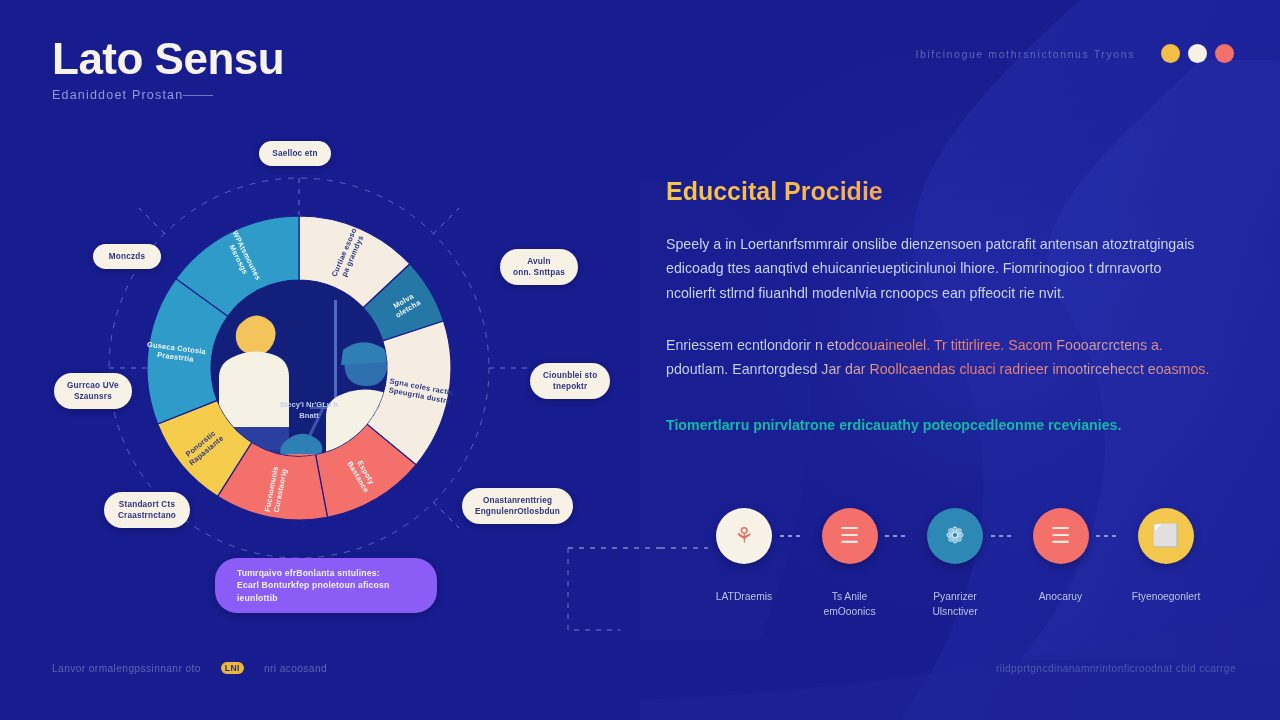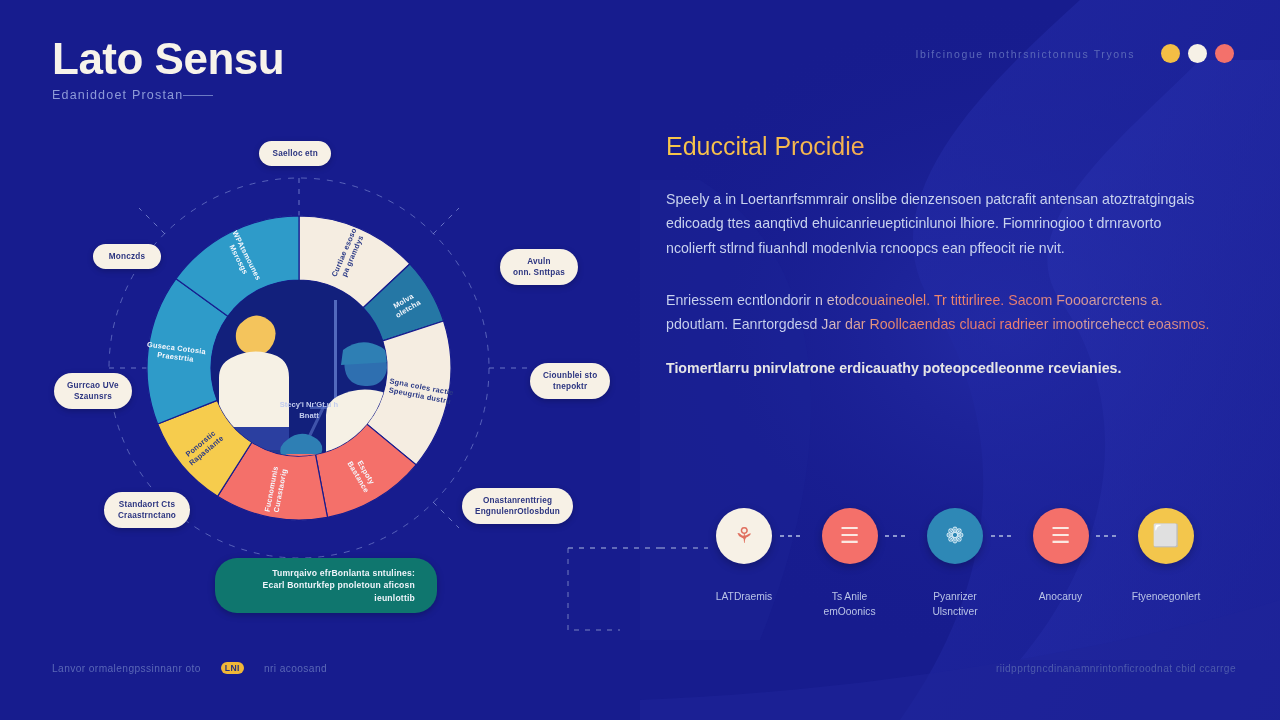--- a/index.html
+++ b/index.html
@@ -49,24 +49,24 @@
     color:#2C3580;
     font-size:8.2px;
     font-weight:700;
     line-height:1.35;
     letter-spacing:0.2px;
     box-shadow:0 2px 6px rgba(0,0,0,.22);
     white-space:pre-line;
   }
   .pill-blue {
     position:absolute;
-    background:#0f766e;
+    background:#8b5cf6;
     border-radius:22px;
     padding:9px 22px;
-    text-align:right;
+    text-align:left;
     color:#EEF4FA;
     font-size:8.6px;
     font-weight:700;
     line-height:1.45;
     letter-spacing:0.2px;
     box-shadow:0 2px 7px rgba(0,0,0,.25);
     white-space:pre-line;
   }
 
   .center-note {
@@ -75,35 +75,35 @@
     color:#C3CDEE;
     font-size:7.6px;
     font-weight:700;
     line-height:1.4;
     white-space:pre-line;
   }
 
   
   .right { position:absolute; left:666px; top:132px; width:548px; }
   .r-heading {
-    font-size:25px; font-weight:400; line-height:1.15;
+    font-size:25px; font-weight:700; line-height:1.15;
     background:linear-gradient(90deg,#F7C64A 0%,#F6B44F 32%,#F0735F 58%,#E8607A 100%);
     -webkit-background-clip:text; background-clip:text;
-    -webkit-text-fill-color:transparent; color:transparent;
+    -webkit-text-fill-color:transparent; color:transparent;margin-top:45px;
   }
   .r-para {
     margin-top:28px; font-size:14.2px; line-height:1.72; color:#C8D2EE; font-weight:400;
   }
   .r-para.accent {
     background:linear-gradient(100deg,#CBD4EF 0%,#CBD4EF 26%,#E98C6E 40%,#EE7C6B 62%,#D0A3A8 80%,#E07D70 100%);
     -webkit-background-clip:text; background-clip:text;
     -webkit-text-fill-color:transparent; color:transparent;
   }
   .r-para2 { margin-top:26px; }
-  .r-bold { margin-top:20px; font-size:14.2px; font-weight:700; color:#e5e5e5; line-height:1.6; }
+  .r-bold { margin-top:32px; font-size:14.2px; font-weight:700; color:#14b8a6; line-height:1.6; }
 
   
   .icon-row {
     position:absolute; left:700px; top:508px; width:510px; height:120px;
     display:flex; justify-content:space-between; align-items:flex-start;
   }
   .icon-item { width:88px; display:flex; flex-direction:column; align-items:center; }
   .icon-circle {
     width:56px; height:56px; border-radius:50%;
     display:flex; align-items:center; justify-content:center;
@@ -247,21 +247,21 @@
       <rect x="340" y="372" width="20" height="26" fill="#26509F"></rect>
 
       <path d="M245 352 q10 -4 14 4" stroke="#F4C45C" stroke-width="6" fill="none" stroke-linecap="round"></path>
       <path d="M292 356 q12 -2 16 6" stroke="#F6F1E5" stroke-width="6" fill="none" stroke-linecap="round"></path>
     </g>
   </svg>
 
   <div class="center-note" style="left:220px; top:290px; width:110px;">Stecy'i Nr'Gt.u h
 Bnatt</div>
 
-  <div class="pill" style="left:261px; top:31px; transform:translateX(-50%); min-width:72px;text-align:right;">Saelloc etn</div>
+  <div class="pill" style="left:261px; top:31px; transform:translateX(-50%); min-width:72px;">Saelloc etn</div>
 
   <div class="pill" style="left:59px; top:134px; min-width:68px;">Monczds</div>
 
   <div class="pill" style="left:20px; top:263px; min-width:74px;">Gurrcao UVe
 Szaunsrs</div>
 
   <div class="pill" style="left:70px; top:382px; min-width:86px;">Standaort Cts
 Craastrnctano</div>
 
   <div class="pill" style="left:466px; top:139px; min-width:70px;">Avuln

